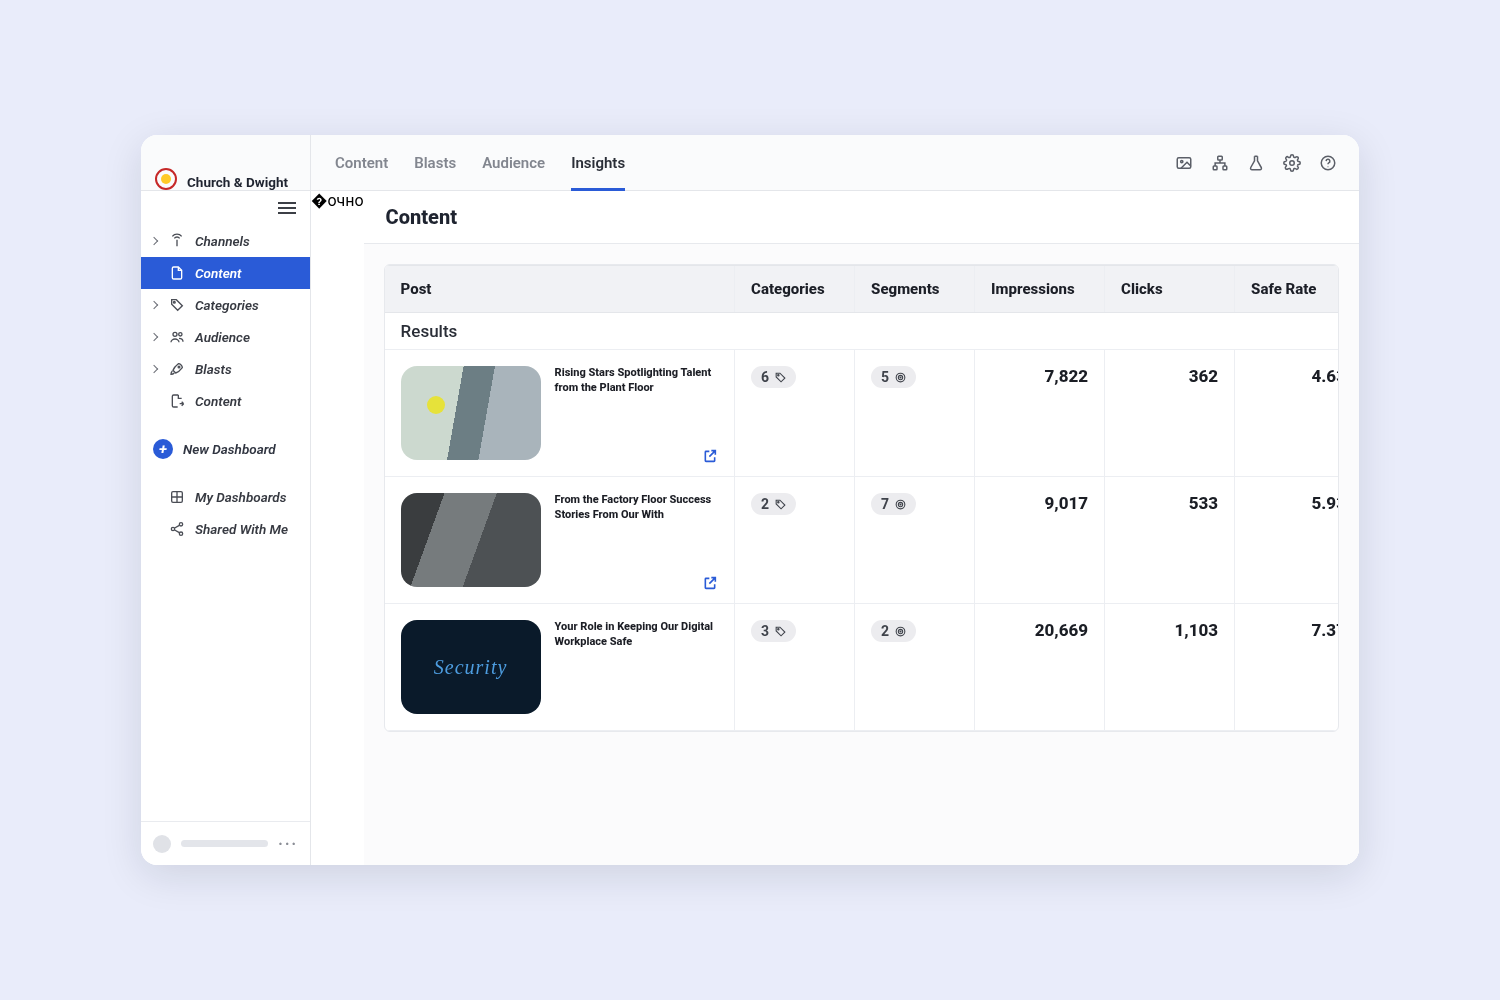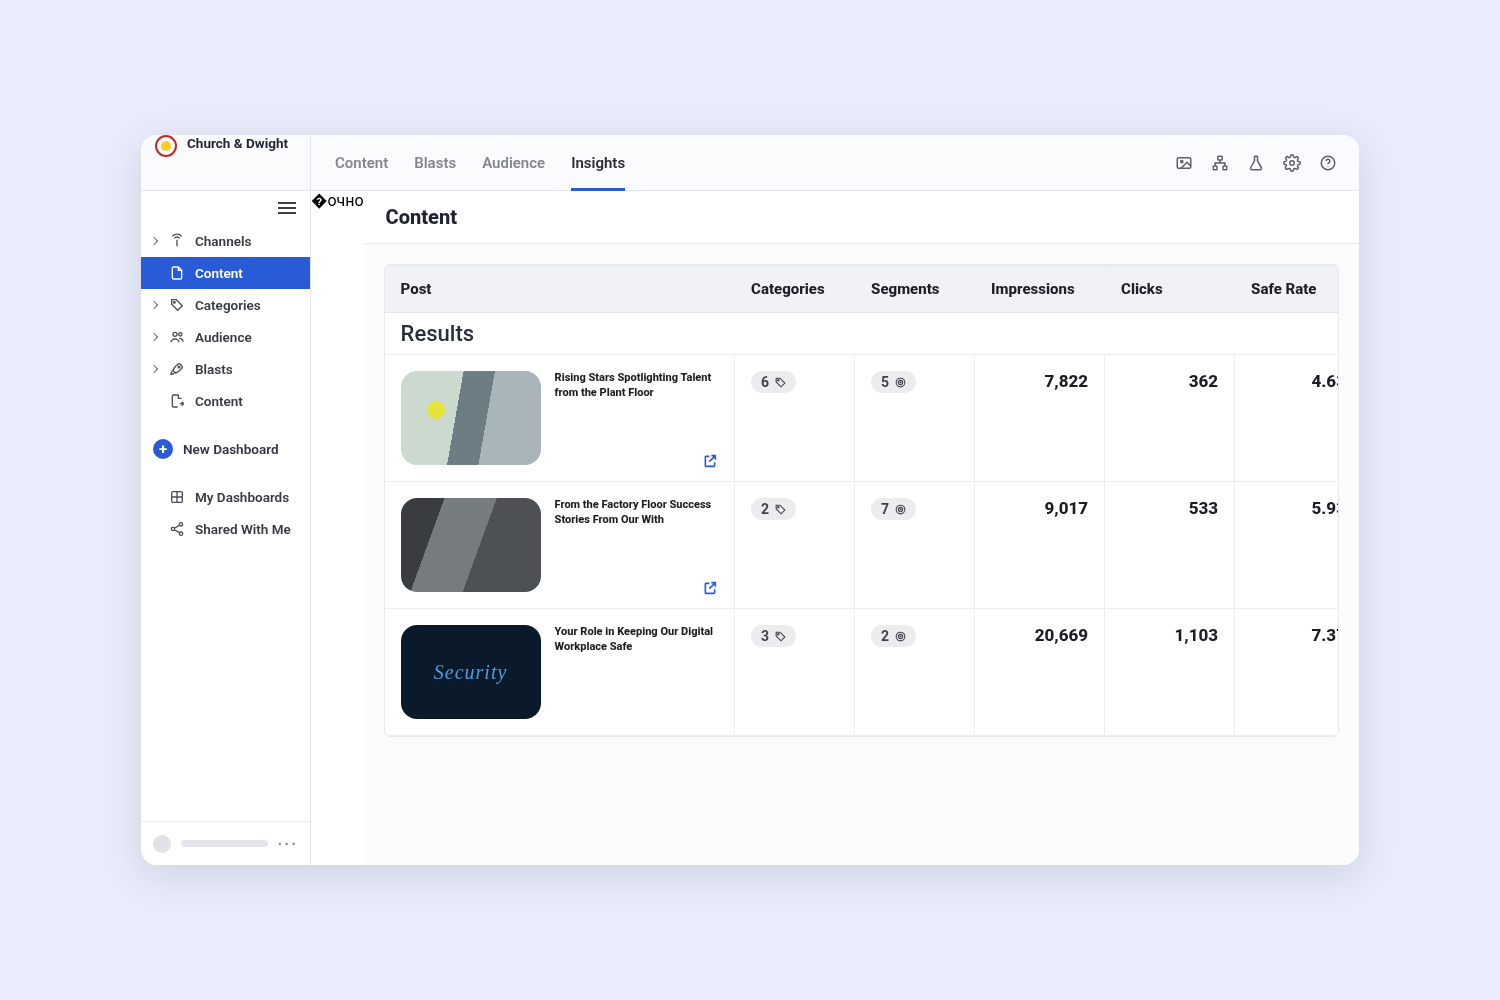--- a/index.html
+++ b/index.html
@@ -26,21 +26,21 @@
 .top-bar {
   height: 56px;
   display: flex;
   align-items: stretch;
   border-bottom: 1px solid #e4e6ea;
   background: #fafbfc;
 }
 .brand {
   width: 170px;
   display: flex;
-  align-items: flex-start;
+  align-items: flex-end;
   gap: 10px;
   padding: 0 14px;
   border-right: 1px solid #e4e6ea;
 }
 .brand-logo {
   width: 22px; height: 22px; border-radius: 50%;
   border: 2px solid #c62828;
   position: relative;
   display:flex; align-items:center; justify-content:center;
 }
@@ -77,20 +77,21 @@
 .top-actions .ico { width:18px;height:18px; cursor:pointer; display:flex;align-items:center;justify-content:center;}
 svg { display:block; }
 
 .workspace { flex:1; display:flex; min-height:0;}
 .sidebar {
   width: 170px;
   border-right: 1px solid #e4e6ea;
   display:flex; flex-direction:column;
   background:#fff;
   position:relative;
+  font-style:italic;
 }
 .collapse-row { display:flex; justify-content:flex-end; padding:8px 14px 6px; }
 .hamburger { width:18px; cursor:pointer; color:#3c3f46;}
 .hamburger div{ height:2px; background:#3c3f46; margin:3px 0;}
 .nav { padding-top:2px; }
 .nav-item {
   display:flex; align-items:center; gap:10px;
   padding: 8px 12px 8px 10px;
   font-size: 13.5px; color:#373a42; font-weight:600;
   cursor:pointer;
@@ -149,21 +150,21 @@
   background:#f1f2f5; padding:14px 16px; border-top:1px solid #e4e6ea;border-bottom:1px solid #e4e6ea;
 }
 table.metrics th + th, table.metrics td + td { border-left:1px solid #eceef2;}
 table.metrics .col-post {width:350px;}
 table.metrics .col-cat {width:120px;}
 table.metrics .col-seg {width:120px;}
 table.metrics .col-imp {width:130px;}
 table.metrics .col-clk {width:130px;}
 table.metrics .col-rate{width:140px;}
 .results-row td {
-  padding:8px 16px; font-size:22px; font-weight:500; color:#2a2e37;
+  padding:8px 16px; font-size:17px; font-weight:500; color:#2a2e37;
   border-bottom:1px solid #eceef2;
 }
 table.metrics tbody tr.data-row td {
   vertical-align:top; padding:16px; border-bottom:1px solid #eceef2;
 }
 .post-cell { display:flex; gap:14px; position:relative;}
 .thumb {
   width:140px;height:94px;border-radius:16px;flex-shrink:0;
   background:#cfd3da; background-size:cover;background-position:center;
 }

